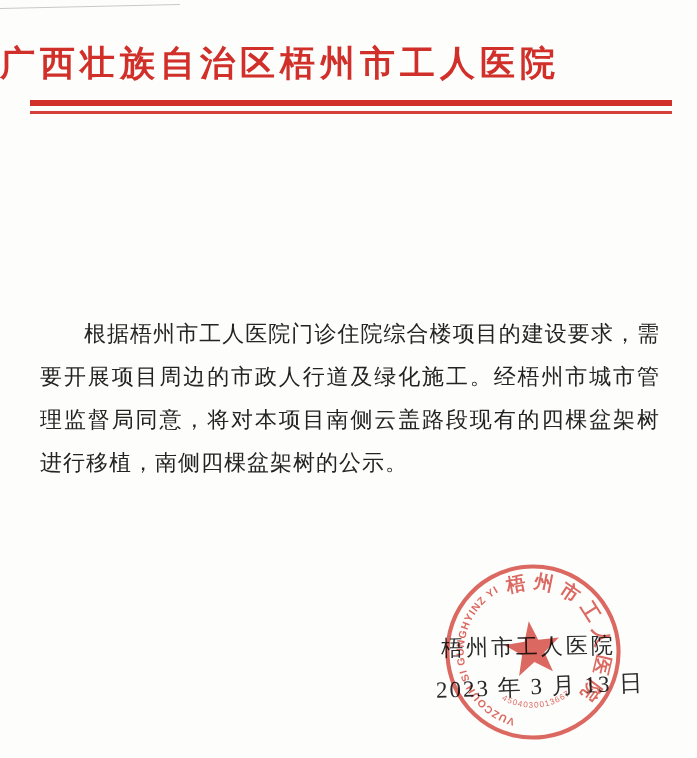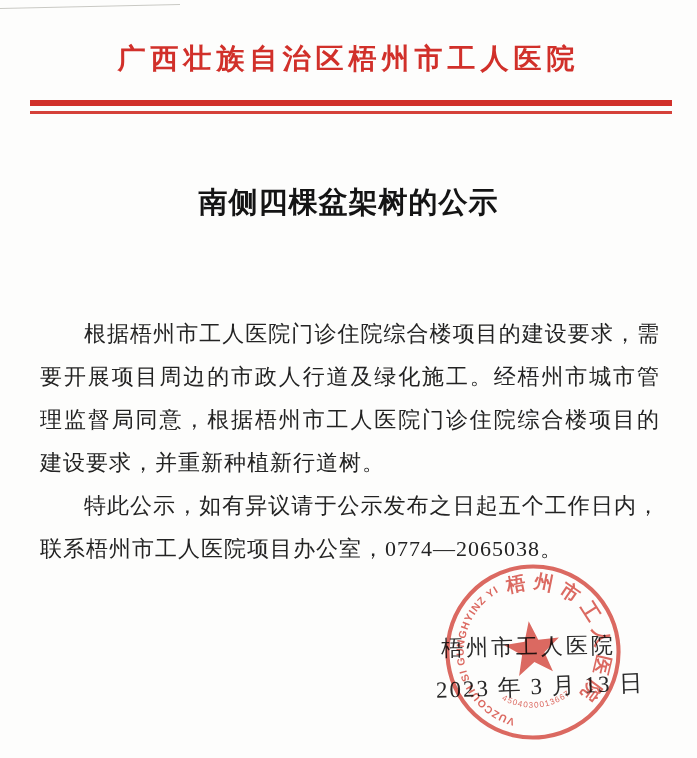--- a/index.html
+++ b/index.html
@@ -23,22 +23,21 @@
     width: 180px;
     height: 1px;
     background: #c9c9c4;
     transform: rotate(-1.2deg);
   }
   .letterhead {
     position: absolute;
     top: 40px;
     left: 0;
     width: 100%;
-    text-align: center;
-    font-size: 28px;
+    font-size: 35px;
     font-weight: bold;
     letter-spacing: 5px;
     color: #d1302a;
     white-space: nowrap;
   }
   .rule-thick {
     position: absolute;
     top: 100px;
     left: 30px;
     width: 642px;
@@ -135,26 +134,24 @@
 <div class="page">
 
   <div class="scan-line-top"></div>
 
   <div class="letterhead">广西壮族自治区梧州市工人医院</div>
 
   <div class="rule-thick"></div>
   <div class="rule-thin"></div>
 
   <div class="doc-title">
-    <div>南侧四棵盆架树的公示</div>
   </div>
 
   <div class="body-text">
-    <p>根据梧州市工人医院门诊住院综合楼项目的建设要求，需要开展项目周边的市政人行道及绿化施工。经梧州市城市管理监督局同意，根据梧州市工人医院门诊住院综合楼项目的建设要求，并重新种植新行道树。</p>
-    <p>特此公示，如有异议请于公示发布之日起五个工作日内，联系梧州市工人医院项目办公室，0774—2065038。</p>
+    <p>根据梧州市工人医院门诊住院综合楼项目的建设要求，需要开展项目周边的市政人行道及绿化施工。经梧州市城市管理监督局同意，将对本项目南侧云盖路段现有的四棵盆架树进行移植，南侧四棵盆架树的公示。</p>
   </div>
 
   <div class="signature-org">梧州市工人医院</div>
 
   <div class="signature-date">2023 年 3 月 13 日</div>
 
   <svg class="seal" viewBox="0 0 200 200">
     <defs>
       <path id="arc-cn" d="M 81.9 32.4 A 70 70 0 0 1 145.0 153.6" fill="none"></path>
       <path id="arc-zh" d="M 74.0 171.4 A 76 76 0 0 1 74.0 28.6" fill="none"></path>

